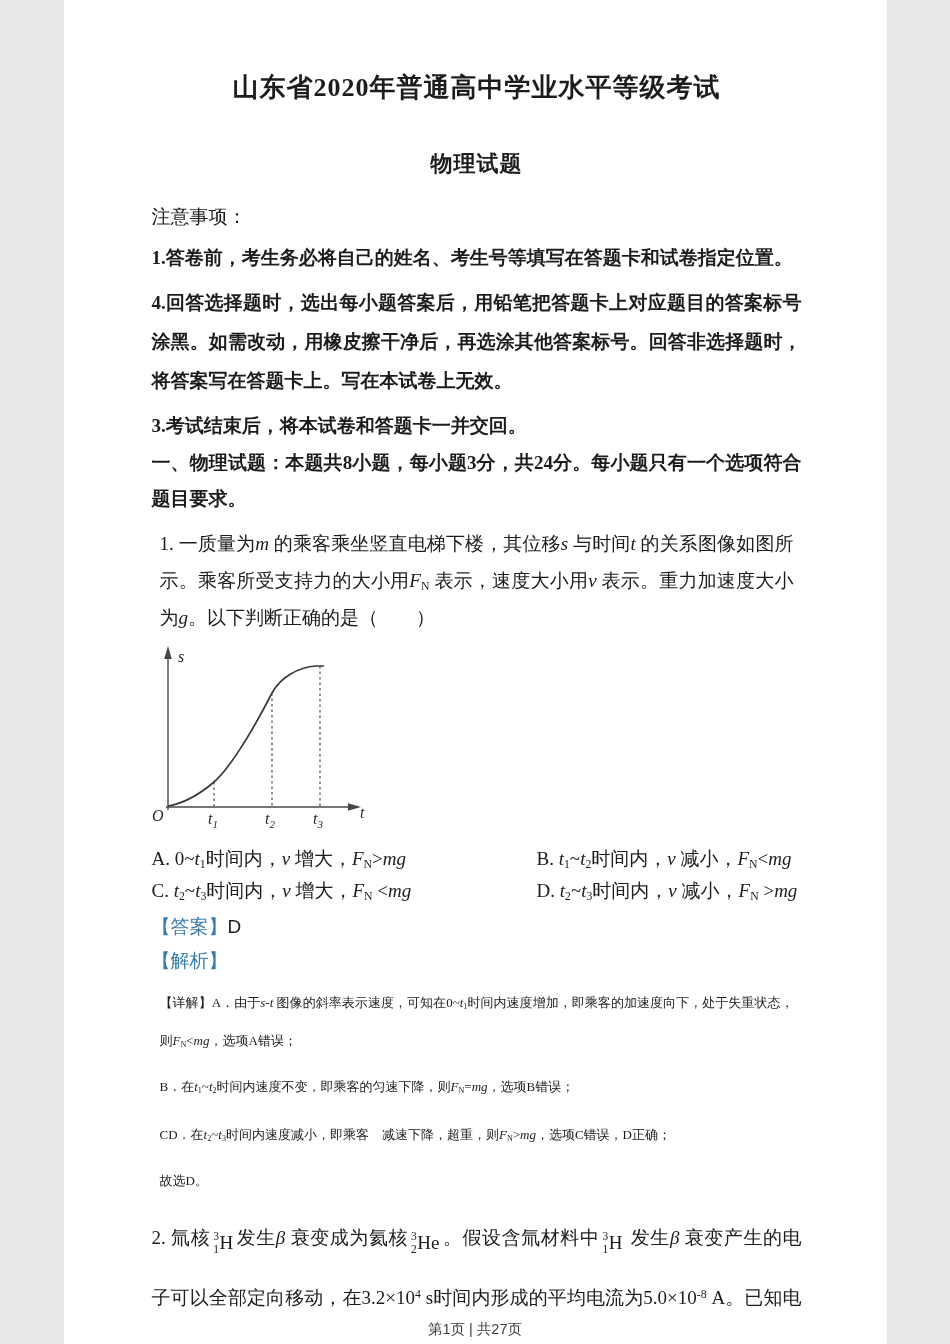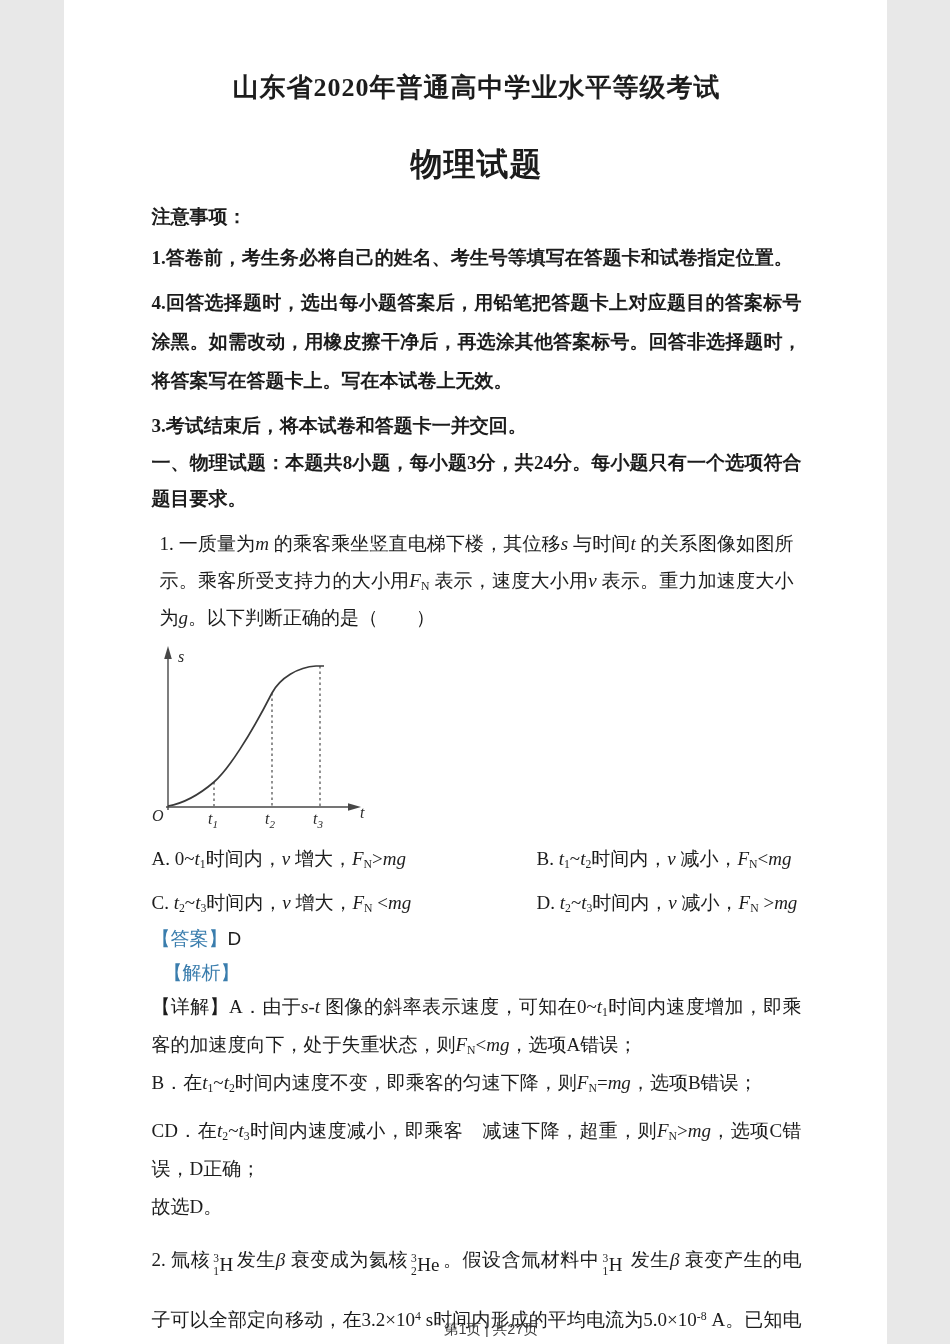--- a/index.html
+++ b/index.html
@@ -7,48 +7,48 @@
     position:relative;
     width:823px;height:1344px;
     margin:0 auto;
     background:#ffffff;
     color:#1c1c1c;
     font-family:"Liberation Serif","DejaVu Serif",serif;
     overflow:hidden;
   }
   .content{padding:70px 85px 0 88px;font-size:19px;}
   .title{margin:0;font-size:26px;line-height:36px;font-weight:700;text-align:center;letter-spacing:1px;}
-  .subtitle{margin:40px 0 16px;font-size:32px;line-height:36px;font-weight:700;text-align:center;letter-spacing:1px;}
-  .notice-heading{margin:20px 0 0;font-size:19px;line-height:30px;font-weight:700;}
+  .subtitle{margin:40px 0 16px;font-size:22px;line-height:36px;font-weight:700;text-align:center;letter-spacing:1px;}
+  .notice-heading{margin:20px 0 0;font-size:19px;line-height:30px;font-weight:400;}
   .notice{margin:6px 0 0;font-size:19px;line-height:39px;font-weight:700;text-align:justify;}
   .section-heading{margin:0;font-size:19px;line-height:36px;font-weight:700;text-align:justify;}
   .qtext{margin:8px;font-size:19px;line-height:37px;text-align:justify;}
   i{font-family:"Liberation Serif","DejaVu Serif",serif;}
   sub,sup{font-size:0.62em;line-height:0;}
   sub{vertical-align:-0.25em;}
   sup{vertical-align:0.55em;}
   .graph-wrap{margin:-4px 0 0 0;height:190px;}
   .graph-wrap svg{display:block;}
   .glabel{font-style:italic;font-size:16px;fill:#2a2a2a;font-family:"Liberation Serif",serif;}
   .gsub{font-size:11px;font-style:italic;}
-  .options{margin:14px 0 0;display:grid;grid-template-columns:385px 1fr;row-gap:14px;}
+  .options{margin:14px 0 0;display:grid;grid-template-columns:385px 1fr;row-gap:2px;}
   .options p{margin:0;line-height:30px;}
   .answer-line{margin:6px 0 0;line-height:30px;}
-  .analysis-line{margin:4px 12px 0;line-height:30px;}
+  .analysis-line{margin:4px 0 0;line-height:30px;}
   .blue{color:#3a7dad;}
   .ansval{font-family:"Liberation Sans","DejaVu Sans",sans-serif;font-size:19px;}
-  .detail{margin:0;font-size:19px;line-height:38px;text-align:justify;}
+  .detail{margin:8px;font-size:13px;line-height:38px;text-align:justify;}
   .detail.mt{margin-top:10px;}
   .q2{margin:4px 0 0;line-height:60px;}
   .nuclide{display:inline-flex;align-items:center;vertical-align:4px;margin:0 3px;line-height:1;}
   .nstack{display:inline-flex;flex-direction:column;align-items:center;font-size:11.5px;line-height:1.12;}
   .nstack span{display:block;}
   .nsym{font-size:19px;padding-left:0.5px;}
   .footer{
-    position:absolute;left:16px;top:1320px;width:100%;
+    position:absolute;left:0;top:1320px;width:100%;
     text-align:center;font-size:14.5px;color:#3d3d3d;
     font-family:"Liberation Sans","DejaVu Sans",sans-serif;
   }
 </style>
 </head>
 <body>
 
 <div class="page">
   <div class="content">
 

